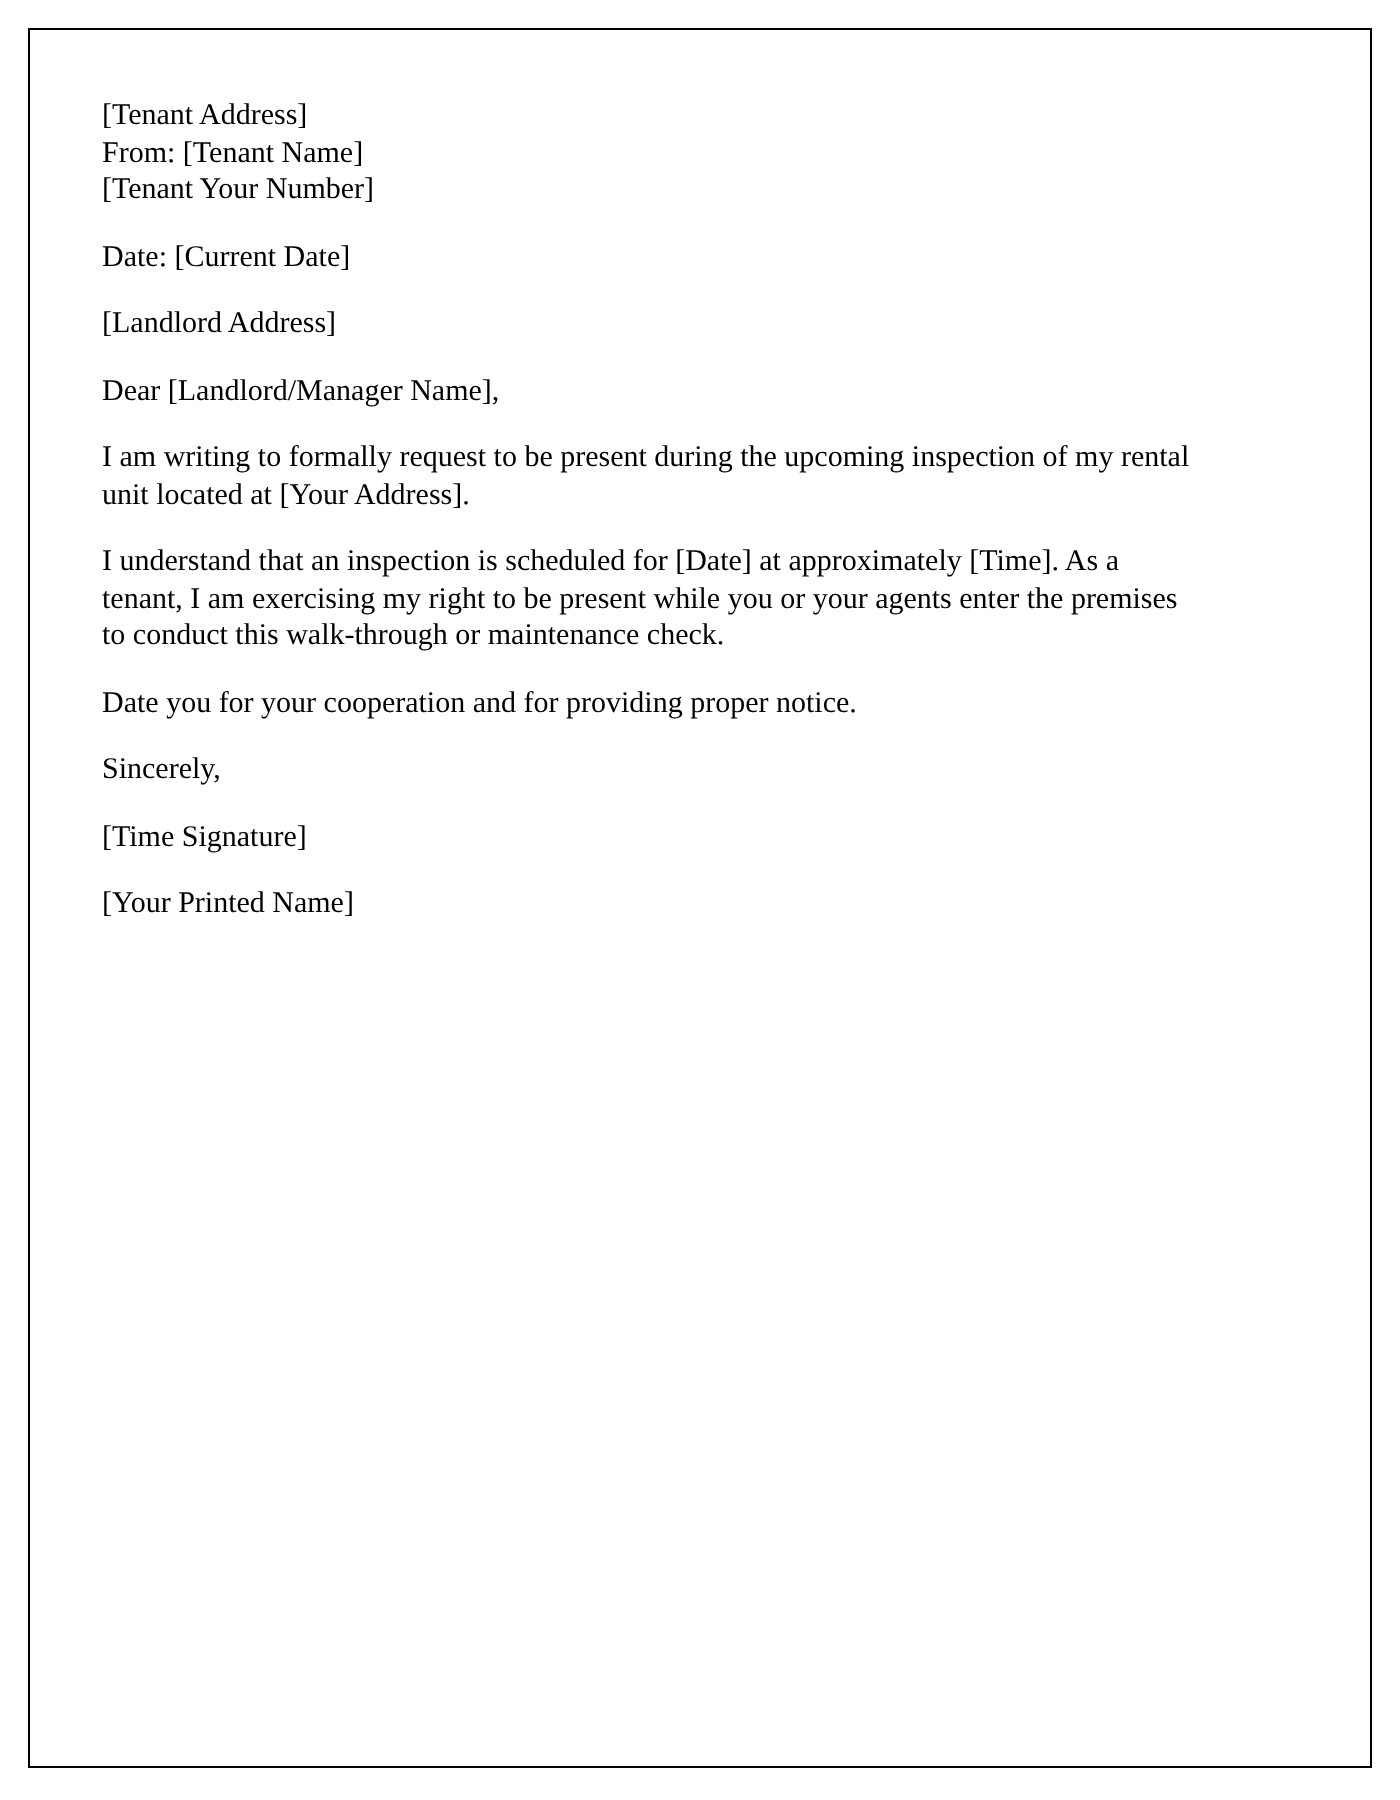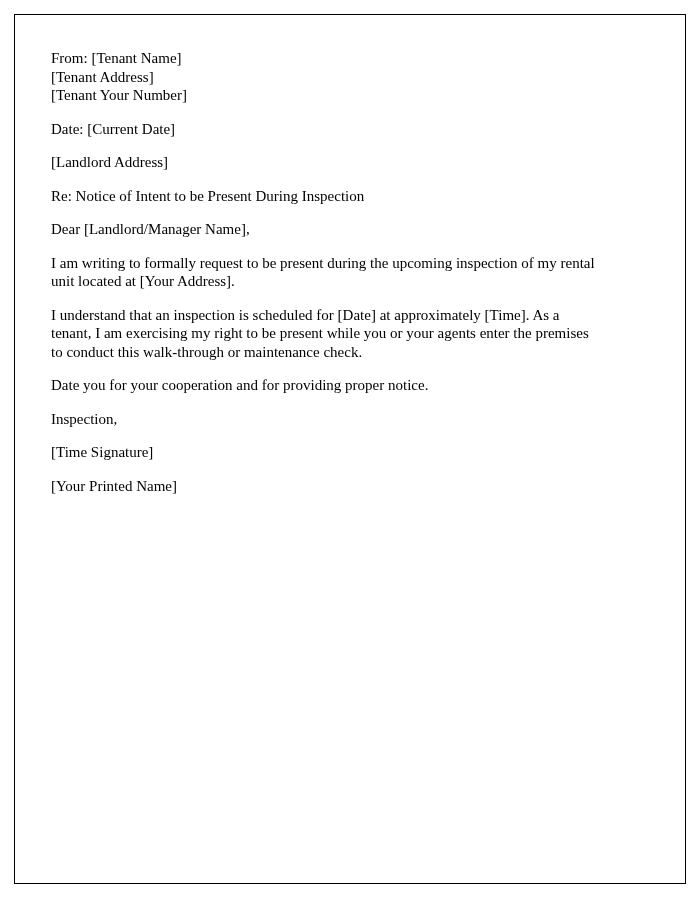--- a/index.html
+++ b/index.html
@@ -34,56 +34,53 @@
     margin: 0;
   }
 </style>
 </head>
 <body>
 
 <div class="page">
   <div class="content">
 
     <div class="block">
+      <div>[Tenant Address]</div>
       <div>From: [Tenant Name]</div>
-      <div>[Tenant Address]</div>
       <div>[Tenant Your Number]</div>
     </div>
 
     <div class="block">
       <div>Date: [Current Date]</div>
     </div>
 
     <div class="block">
       <div>[Landlord Address]</div>
     </div>
 
-    <div class="block">
-      <div>Re: Notice of Intent to be Present During Inspection</div>
-    </div>
 
     <div class="block">
       <div>Dear [Landlord/Manager Name],</div>
     </div>
 
     <div class="block">
       <p>I am writing to formally request to be present during the upcoming inspection of my rental unit located at [Your Address].</p>
     </div>
 
     <div class="block">
       <p>I understand that an inspection is scheduled for [Date] at approximately [Time]. As a tenant, I am exercising my right to be present while you or your agents enter the premises to conduct this walk-through or maintenance check.</p>
     </div>
 
 
     <div class="block">
       <p>Date you for your cooperation and for providing proper notice.</p>
     </div>
 
     <div class="block">
-      <div>Inspection,</div>
+      <div>Sincerely,</div>
     </div>
 
     <div class="block">
       <div>[Time Signature]</div>
     </div>
 
     <div class="block">
       <div>[Your Printed Name]</div>
     </div>
 

